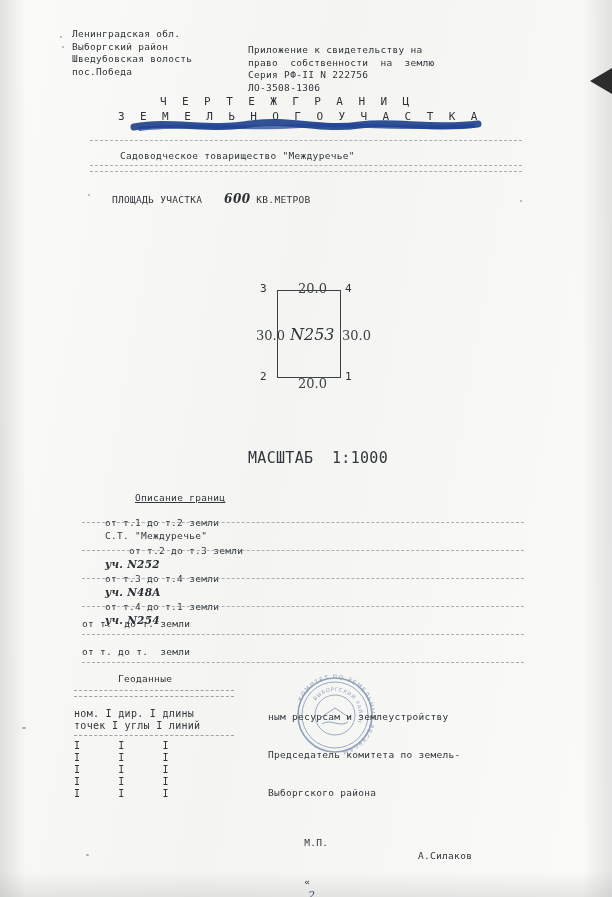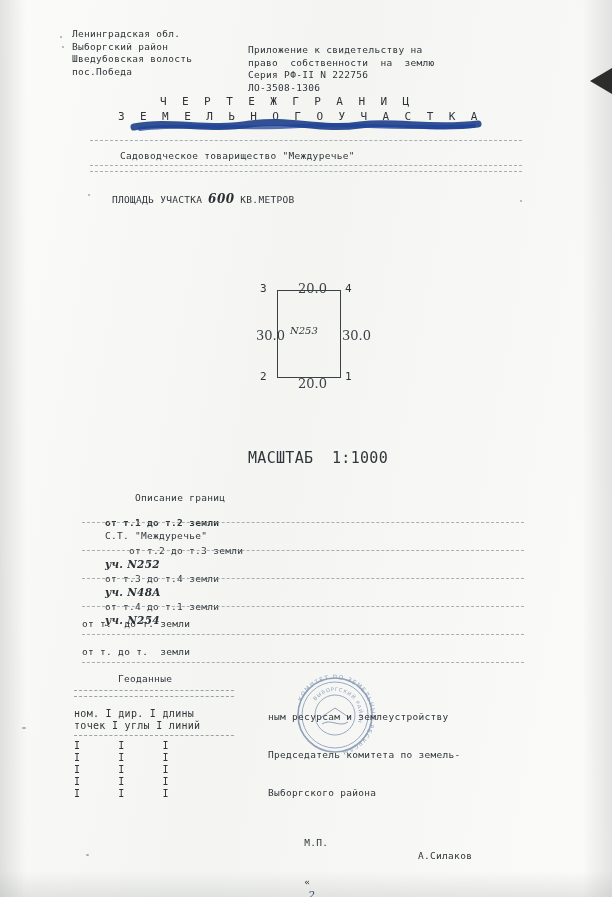--- a/index.html
+++ b/index.html
@@ -108,20 +108,21 @@
   }
 
   #assoc-line { left: 120px; top: 150px; font-size: 9.5px; }
   #area-line  { left: 112px; top: 192px; font-size: 9.5px; }
   .area-val {
     font-family: "DejaVu Serif", serif;
     font-style: italic;
     font-weight: 700;
     font-size: 12px;
     letter-spacing: 0.5px;
+    margin-left: 16px;
   }
 
   
   #plot-wrap {
     position: absolute;
     left: 250px;
     top: 280px;
     width: 130px;
     height: 110px;
   }
@@ -142,27 +143,27 @@
     position: absolute;
     font-family: "DejaVu Serif", serif;
     font-size: 13px;
     color: #3c4247;
   }
   .plot-id {
     position: absolute;
     left: 40px; top: 45px;
     font-family: "DejaVu Serif", serif;
     font-style: italic;
-    font-size: 10px;
+    font-size: 16px;
     color: #2e3439;
   }
 
   #scale-line { left: 248px; top: 452px; font-size: 15px; }
 
-  #desc-title { left: 135px; top: 492px; font-size: 9.5px; }
+  #desc-title { left: 135px; top: 492px; font-size: 9.5px; text-decoration: underline; }
   .bound-row {
     position: absolute;
     left: 82px;
     font-size: 9.5px;
     white-space: pre;
   }
   .hand {
     font-family: "DejaVu Serif", serif;
     font-style: italic;
     font-weight: 700;
@@ -292,21 +293,21 @@
 
     <div class="plot-id">N253</div>
   </div>
 
 
   <div class="blk typed" id="scale-line">МАСШТАБ  1:1000</div>
 
   <div class="blk typed" id="desc-title">Описание границ</div>
 
   <div class="bound-row" style="top:506px;">
-    <span class="typed" style="display:inline;font-weight:bold;">от т.1 до т.2 земли</span>
+    <span class="typed" style="display:inline;">от т.1 до т.2 земли</span>
     <span class="typed" style="display:inline;">С.Т. "Междуречье"</span>
   </div>
   <div class="dotline" style="left:82px; top:522px; width:442px;"></div>
 
   <div class="bound-row" style="top:534px;">
     <span class="typed" style="display:inline;margin-left:24px;">от т.2 до т.3 земли</span>
     <span class="hand">уч. N252</span>
   </div>
   <div class="dotline" style="left:82px; top:550px; width:442px;"></div>
 

